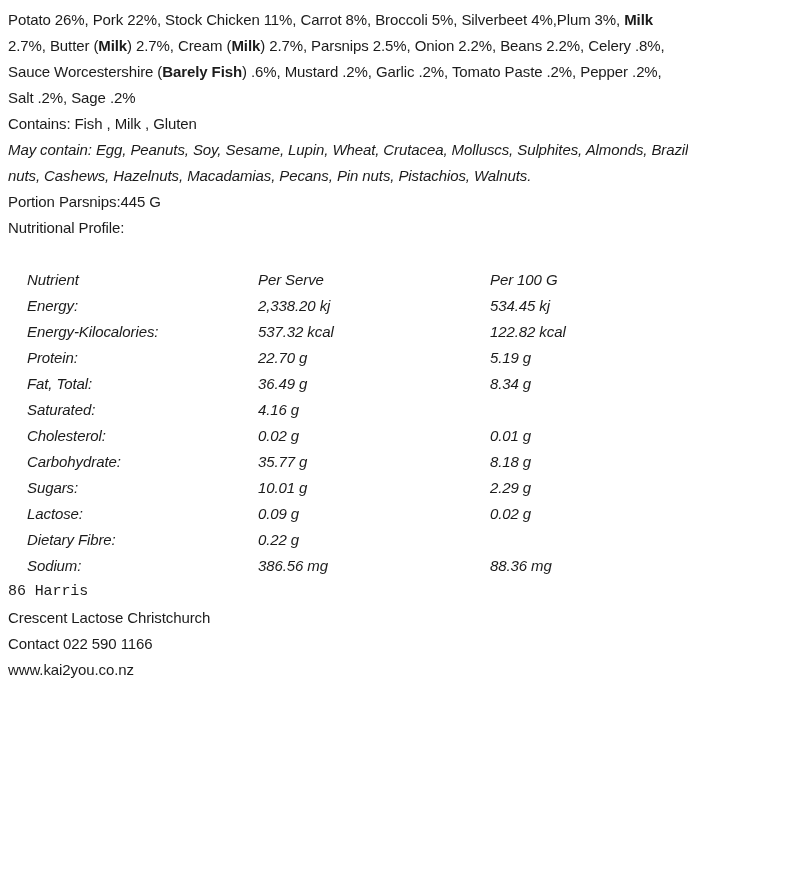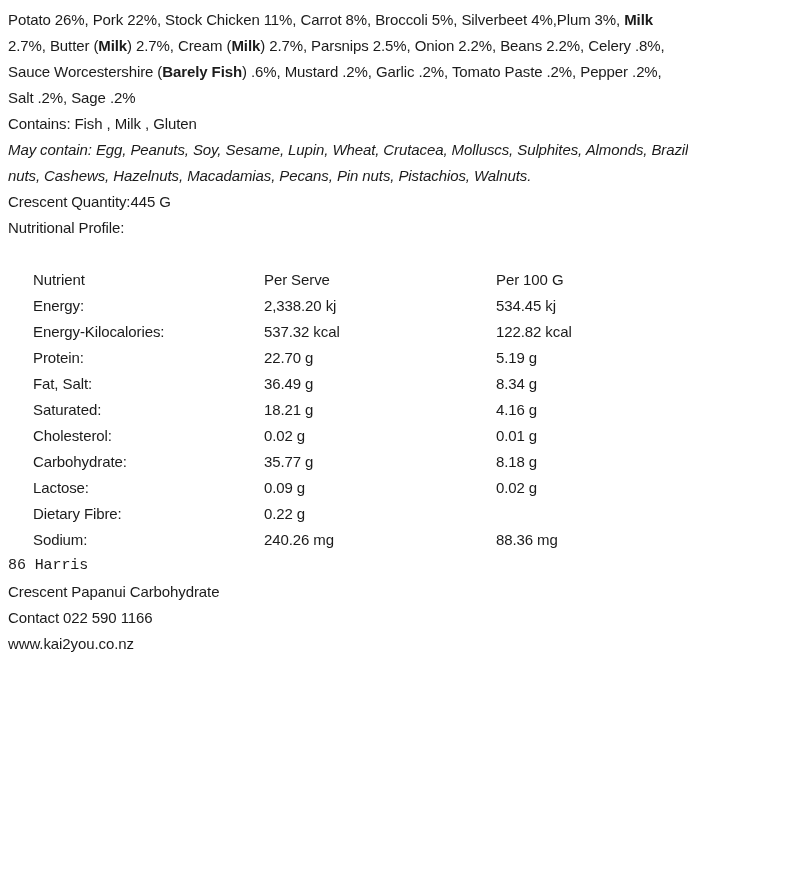--- a/index.html
+++ b/index.html
@@ -17,36 +17,36 @@
     color:#1b1b1b;
   }
   .page p{margin:0;white-space:nowrap;}
   .b{font-weight:700;}
   .bold{font-weight:400;}
   .mt25{margin-top:25px;}
   .mt26{margin-top:26px;font-style:italic;}
   .mt36{margin-top:36px;font-family:Liberation Mono, monospace;}
   .mt53{margin-top:53px;}
   .mt11{margin-top:11px;}
-  .nt{margin-left:25px;margin-top:26px;}
+  .nt{margin-left:19px;margin-top:26px;font-style:italic;}
   .nt-row{display:grid;grid-template-columns:231px 232px 1fr;}
   .nt-cell{white-space:nowrap;}
 </style>
 </head>
 <body>
 
 <div class="page">
 
   <p><span>Potato 26%, Pork 22%, Stock Chicken 11%, Carrot 8%, Broccoli 5%, Silverbeet 4%,Plum 3%, </span><span class="b">Milk</span><br><span>2.7%, Butter (</span><span class="b">Milk</span><span>) 2.7%, Cream (</span><span class="b">Milk</span><span>) 2.7%, Parsnips 2.5%, Onion 2.2%, Beans 2.2%, Celery .8%,</span><br><span>Sauce Worcestershire (</span><span class="b">Barely Fish</span><span>) .6%, Mustard .2%, Garlic .2%, Tomato Paste .2%, Pepper .2%,</span><br><span>Salt .2%, Sage .2%</span></p>
 
   <p class="bold mt25">Contains: Fish , Milk , Gluten</p>
 
   <p class="mt26">May contain: Egg, Peanuts, Soy, Sesame, Lupin, Wheat, Crutacea, Molluscs, Sulphites, Almonds, Brazil<br>nuts, Cashews, Hazelnuts, Macadamias, Pecans, Pin nuts, Pistachios, Walnuts.</p>
 
-  <p class="mt25">Crescent Quantity:445 G</p>
+  <p class="mt25">Portion Parsnips:445 G</p>
 
   <p class="mt53">Nutritional Profile:</p>
 
   <div class="nt">
       <div class="nt-row">
         <div class="nt-cell">Nutrient</div>
         <div class="nt-cell">Per Serve</div>
         <div class="nt-cell">Per 100 G</div>
       </div>
       <div class="nt-row">
@@ -58,56 +58,60 @@
         <div class="nt-cell">Energy-Kilocalories:</div>
         <div class="nt-cell">537.32 kcal</div>
         <div class="nt-cell">122.82 kcal</div>
       </div>
       <div class="nt-row">
         <div class="nt-cell">Protein:</div>
         <div class="nt-cell">22.70 g</div>
         <div class="nt-cell">5.19 g</div>
       </div>
       <div class="nt-row">
-        <div class="nt-cell">Fat, Salt:</div>
+        <div class="nt-cell">Fat, Total:</div>
         <div class="nt-cell">36.49 g</div>
         <div class="nt-cell">8.34 g</div>
       </div>
       <div class="nt-row">
         <div class="nt-cell">Saturated:</div>
-        <div class="nt-cell">18.21 g</div>
         <div class="nt-cell">4.16 g</div>
       </div>
       <div class="nt-row">
         <div class="nt-cell">Cholesterol:</div>
         <div class="nt-cell">0.02 g</div>
         <div class="nt-cell">0.01 g</div>
       </div>
       <div class="nt-row">
         <div class="nt-cell">Carbohydrate:</div>
         <div class="nt-cell">35.77 g</div>
         <div class="nt-cell">8.18 g</div>
       </div>
       <div class="nt-row">
+        <div class="nt-cell">Sugars:</div>
+        <div class="nt-cell">10.01 g</div>
+        <div class="nt-cell">2.29 g</div>
+      </div>
+      <div class="nt-row">
         <div class="nt-cell">Lactose:</div>
         <div class="nt-cell">0.09 g</div>
         <div class="nt-cell">0.02 g</div>
       </div>
       <div class="nt-row">
         <div class="nt-cell">Dietary Fibre:</div>
         <div class="nt-cell">0.22 g</div>
       </div>
       <div class="nt-row">
         <div class="nt-cell">Sodium:</div>
-        <div class="nt-cell">240.26 mg</div>
+        <div class="nt-cell">386.56 mg</div>
         <div class="nt-cell">88.36 mg</div>
       </div>
     </div>
 
   <p class="mt36">86 Harris</p>
 
-  <p class="mt11">Crescent Papanui Carbohydrate</p>
+  <p class="mt11">Crescent Lactose Christchurch</p>
 
   <p class="mt11">Contact 022 590 1166</p>
 
   <p class="mt11">www.kai2you.co.nz</p>
 
 </div>
 
 </body></html>

